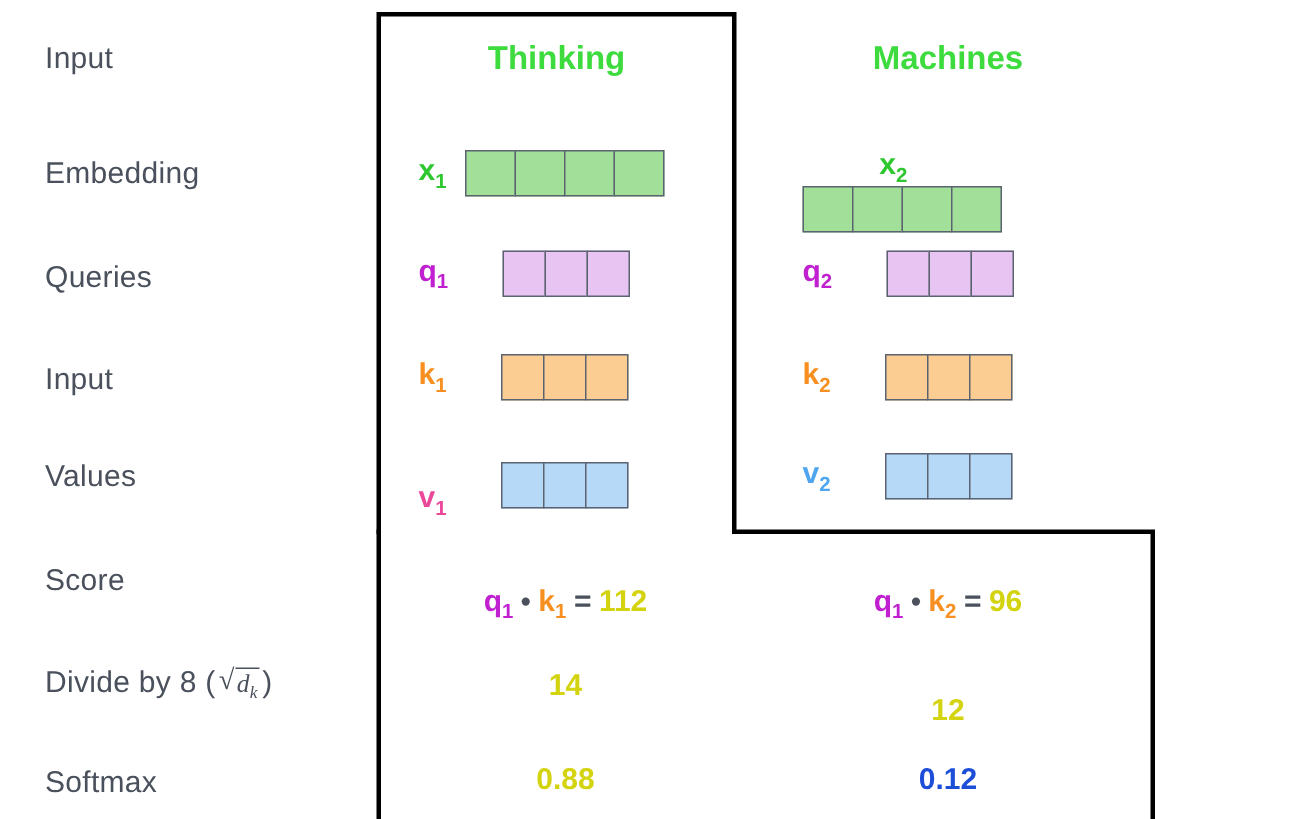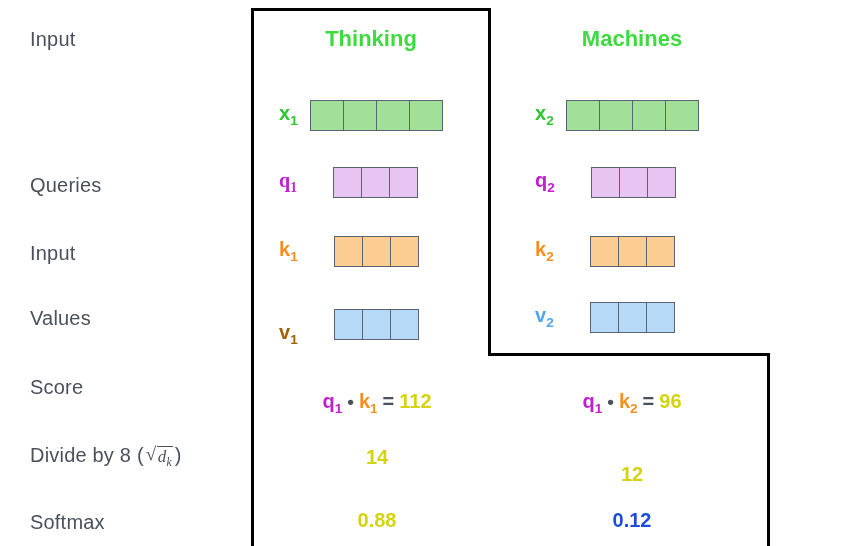--- a/index.html
+++ b/index.html
@@ -163,20 +163,21 @@
 </head>
 <body>
 
 <div id="canvas">
 
   <div class="outline" id="box-upper"></div>
   <div class="outline" id="box-lower"></div>
   <div class="erase" id="erase-seam"></div>
 
   <div class="row-label" style="top:29px">Input</div>
+  <div class="row-label" style="top:106px">Embedding</div>
   <div class="row-label" style="top:175px">Queries</div>
   <div class="row-label" style="top:243px">Input</div>
   <div class="row-label" style="top:308px">Values</div>
   <div class="row-label" style="top:377px">Score</div>
 
   <div class="row-label" style="top:445px">
     <span>Divide by 8 (</span><span class="sqrt-wrap"><span class="radical">√</span><span class="radicand mathpart"><span>d</span><span class="sub">k</span></span></span><span>)</span>
   </div>
 
   <div class="row-label" style="top:512px">Softmax</div>
@@ -189,33 +190,33 @@
       <span>x</span><span class="sub">1</span>
     </span>
     <span class="vec-boxes">
       <span class="cell" style="width:34px;height:31px;background:#a2e09a"></span>
       <span class="cell" style="width:34px;height:31px;background:#a2e09a"></span>
       <span class="cell" style="width:34px;height:31px;background:#a2e09a"></span>
       <span class="cell" style="width:34px;height:31px;background:#a2e09a"></span>
     </span>
   </div>
 
-  <div class="vec-group" style="left:535px; top:100px;">
+  <div class="vec-group" style="left:535px; top:100px;flex-direction:column;">
     <span class="vec-name" style="color:#2fc72f">
       <span>x</span><span class="sub">2</span>
     </span>
     <span class="vec-boxes">
       <span class="cell" style="width:34px;height:31px;background:#a2e09a"></span>
       <span class="cell" style="width:34px;height:31px;background:#a2e09a"></span>
       <span class="cell" style="width:34px;height:31px;background:#a2e09a"></span>
       <span class="cell" style="width:34px;height:31px;background:#a2e09a"></span>
     </span>
   </div>
 
-  <div class="vec-group" style="left:279px; top:167px;font-family:Liberation Serif, serif;">
+  <div class="vec-group" style="left:279px; top:167px;">
     <span class="vec-name" style="color:#c020d0; margin-right:36px;">
       <span>q</span><span class="sub">1</span>
     </span>
     <span class="vec-boxes">
       <span class="cell" style="width:29px;height:31px;background:#e8c4f2"></span>
       <span class="cell" style="width:29px;height:31px;background:#e8c4f2"></span>
       <span class="cell" style="width:29px;height:31px;background:#e8c4f2"></span>
     </span>
   </div>
 
@@ -246,21 +247,21 @@
       <span>k</span><span class="sub">2</span>
     </span>
     <span class="vec-boxes">
       <span class="cell" style="width:29px;height:31px;background:#fbcd93"></span>
       <span class="cell" style="width:29px;height:31px;background:#fbcd93"></span>
       <span class="cell" style="width:29px;height:31px;background:#fbcd93"></span>
     </span>
   </div>
 
   <div class="vec-group" style="left:279px; top:302px;">
-    <span class="vec-name" style="color:#a16207; margin-right:36px;margin-top:20px;">
+    <span class="vec-name" style="color:#ec4899; margin-right:36px;margin-top:20px;">
       <span>v</span><span class="sub">1</span>
     </span>
     <span class="vec-boxes">
       <span class="cell" style="width:29px;height:31px;background:#b5d9f7"></span>
       <span class="cell" style="width:29px;height:31px;background:#b5d9f7"></span>
       <span class="cell" style="width:29px;height:31px;background:#b5d9f7"></span>
     </span>
   </div>
 
   <div class="vec-group" style="left:535px; top:302px;">

